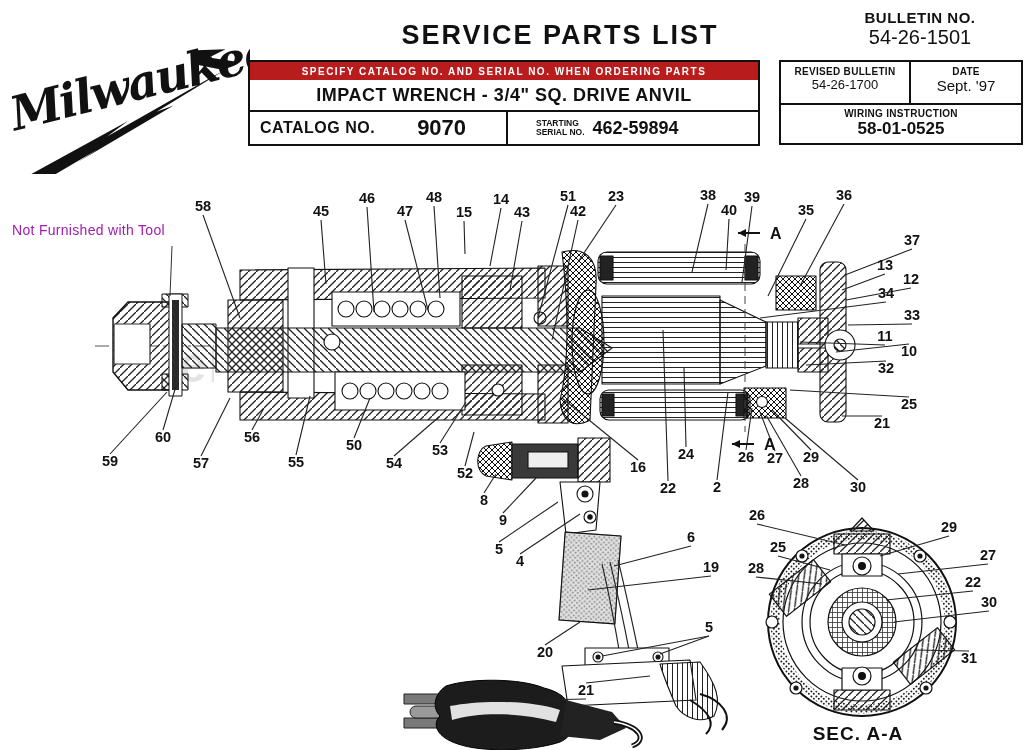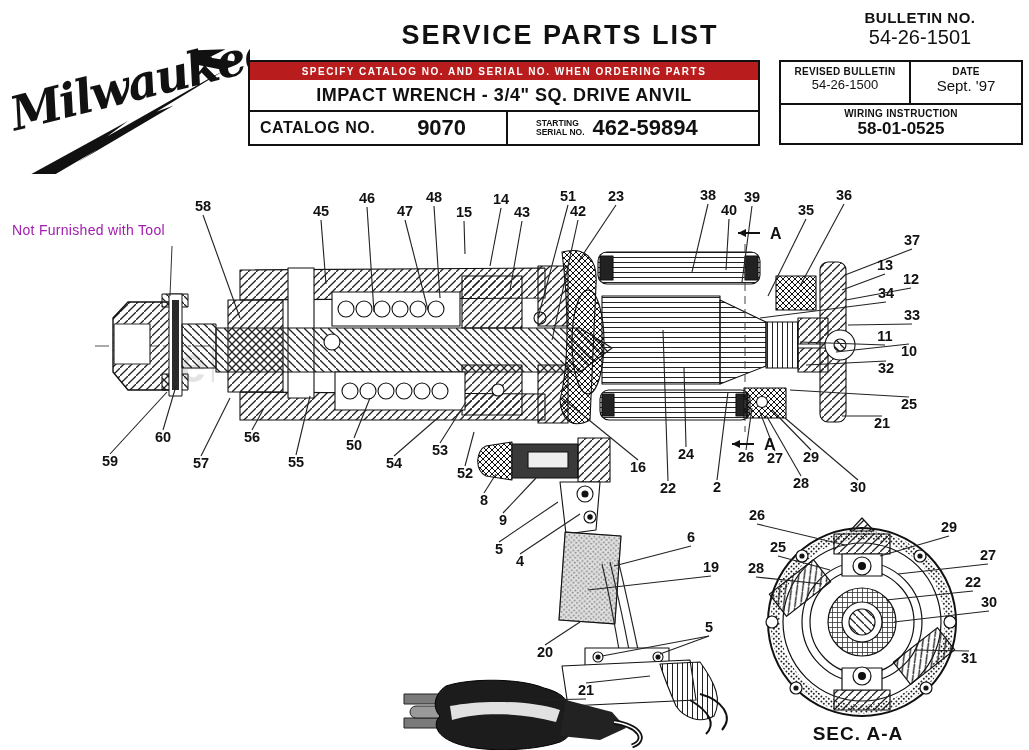--- a/index.html
+++ b/index.html
@@ -14,21 +14,21 @@
                text-align:center;padding:4px 0 3px;}
   #ctable .prod{font-size:18px;font-weight:bold;text-align:center;padding:5px 0 4px;
                 border-bottom:2px solid #111;letter-spacing:.5px;}
   #ctable .row3{display:flex;align-items:center;height:32px;}
   #ctable .cell-cat{display:flex;align-items:center;width:246px;padding-left:10px;}
   #ctable .cat-lab{font-size:16px;font-weight:bold;letter-spacing:.5px;}
   #ctable .cat-no{font-size:22px;font-weight:bold;margin-left:42px;}
   #ctable .cell-ser{display:flex;align-items:center;border-left:2px solid #111;height:100%;
                     padding-left:8px;flex:1;}
   .ser-lab{font-size:8.5px;font-weight:bold;line-height:9px;margin-left:20px;}
-  .ser-no{font-size:22px;font-weight:bold;margin-left:8px;}
+  .ser-no{font-size:18px;font-weight:bold;margin-left:8px;}
   #bulletin{left:822px;top:9px;width:196px;text-align:center;}
   #bulletin .b1{font-size:15px;font-weight:bold;letter-spacing:.5px;}
   #bulletin .b2{font-size:20px;}
   #rbox{left:779px;top:60px;width:240px;border:2px solid #111;}
   #rbox .top{display:flex;height:41px;border-bottom:2px solid #111;}
   #rbox .c1{width:128px;border-right:2px solid #111;text-align:center;padding-top:4px;}
   #rbox .c2{flex:1;text-align:center;padding-top:4px;}
   #rbox .small{font-size:10px;font-weight:bold;letter-spacing:.3px;}
   #rbox .v1{font-size:13px;}
   #rbox .v2{font-size:15px;}
@@ -396,21 +396,21 @@
 
   <div id="bulletin" class="abs">
     <div class="b1">BULLETIN NO.</div>
     <div class="b2">54-26-1501</div>
   </div>
 
   <div id="rbox" class="abs">
     <div class="top">
       <div class="c1">
         <div class="small">REVISED BULLETIN</div>
-        <div class="v1">54-26-1500</div>
+        <div class="v1">54-26-1700</div>
       </div>
       <div class="c2">
         <div class="small">DATE</div>
         <div class="v2">Sept. '97</div>
       </div>
     </div>
     <div class="bot">
       <div class="small">WIRING INSTRUCTION</div>
       <div class="wno">58-01-0525</div>
     </div>

